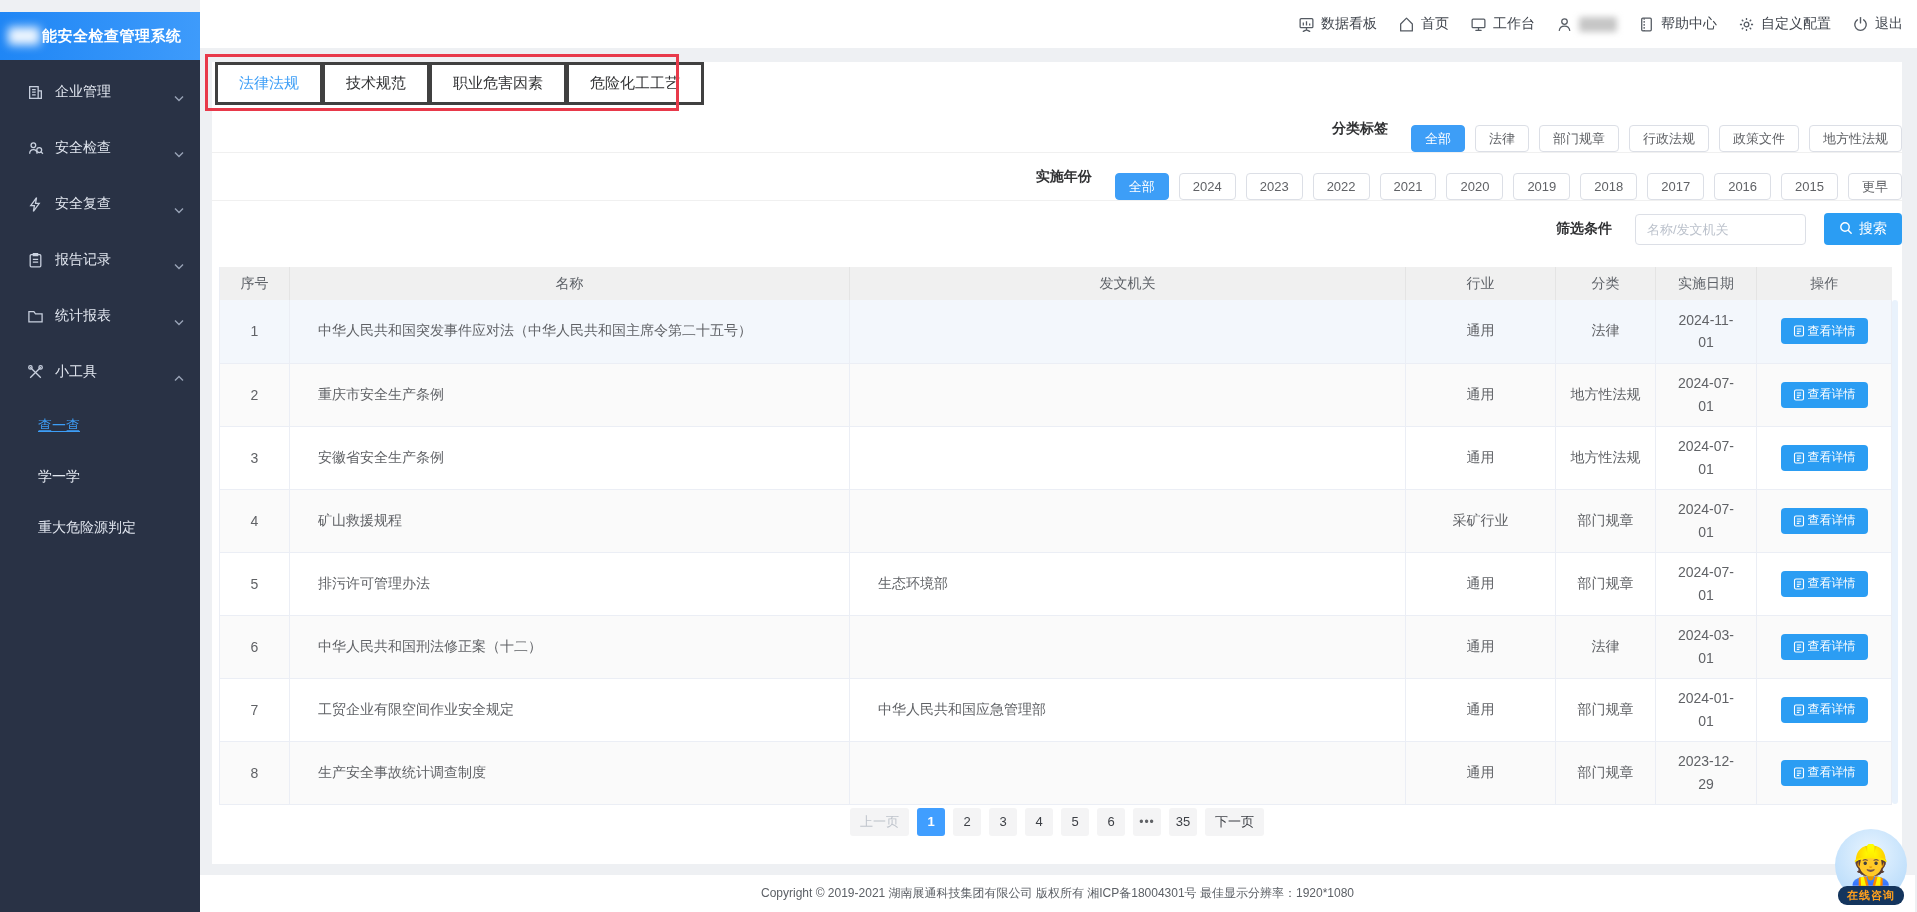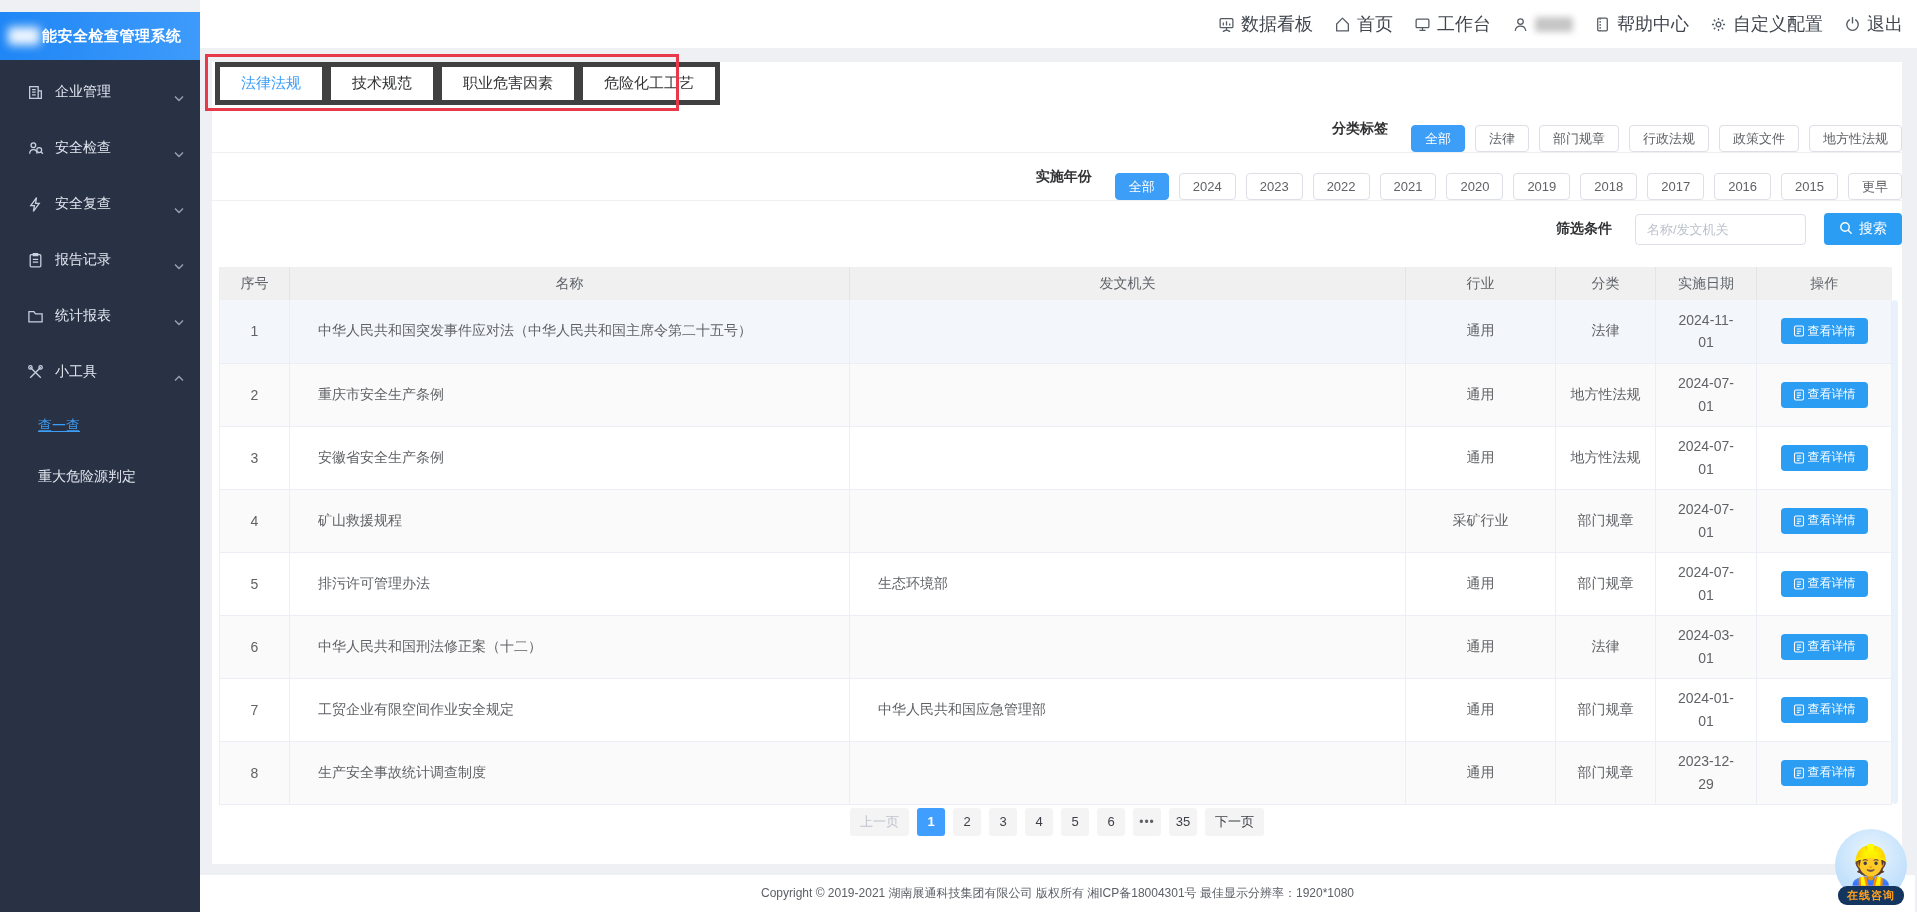--- a/index.html
+++ b/index.html
@@ -15,28 +15,28 @@
   .logo-text { color:#fff; font-size:15px; font-weight:bold; letter-spacing:.5px; white-space:nowrap; }
   .menu { padding-top:4px; }
   .menu-item { height:56px; display:flex; align-items:center; padding:0 16px 0 27px; color:#e2e7f0; font-size:14px; cursor:pointer; }
   .menu-item .mi-icon { width:17px; height:17px; margin-right:11px; flex:none; }
   .mi-icon svg, .tb-icon svg { display:block; }
   .chev { margin-left:auto; width:10px; height:7px; }
   .submenu-item { height:51px; display:flex; align-items:center; padding-left:38px; font-size:14px; color:#e2e7f0; cursor:pointer; }
   .submenu-item.active { color:#3d9ef7; text-decoration:underline; }
   
   .topbar { position:absolute; left:200px; top:0; right:0; height:48px; background:#fff; display:flex; align-items:center; justify-content:flex-end; gap:21px; padding-right:14px; z-index:2; }
-  .tb-item { display:flex; align-items:center; gap:6px; font-size:18px; color:#41464e; cursor:pointer; }
+  .tb-item { display:flex; align-items:center; gap:6px; font-size:14px; color:#41464e; cursor:pointer; }
   .tb-icon { width:17px; height:17px; }
   .user-blur { width:38px; height:15px; background:#c6c6c6; border-radius:2px; filter:blur(3px); }
   
   .card { position:absolute; left:212px; top:62px; right:15px; bottom:48px; background:#fff; z-index:1; }
   .tabs-wrap { position:relative; padding-left:3px; }
   .tabs { display:flex; height:43px; }
-  .tab { display:flex; align-items:center; padding:0 21px; border:5px solid #404040; margin-left:-1px; font-size:15px; color:#303133; background:#fff; cursor:pointer; white-space:nowrap; }
+  .tab { display:flex; align-items:center; padding:0 21px; border:3px solid #404040; margin-left:-1px; font-size:15px; color:#303133; background:#fff; cursor:pointer; white-space:nowrap; }
   .tab:first-child { margin-left:0; }
   .tab.active { color:#3d9ef7; }
   .annotation-box { position:absolute; left:-7px; top:-8px; width:474px; height:57px; border:3px solid #e8394a; z-index:4; pointer-events:none; }
   
   .filter-row { display:flex; align-items:center; min-height:48px; padding-left:15px; border-bottom:1px solid #f0f0f0;justify-content:flex-end; }
   .filter-row.last { border-bottom:none; min-height:56px; }
   .filter-label { width:79px; flex:none; font-size:14px; font-weight:bold; color:#303133; }
   .chips { display:flex; gap:10px; flex-wrap:nowrap;margin-top:20px; }
   .chip { height:27px; padding:0 13px; display:flex; align-items:center; border:1px solid #dcdfe6; border-radius:4px; background:#fff; font-size:13px; color:#606266; cursor:pointer; white-space:nowrap; }
   .chip.active { background:#3d9ef7; border-color:#3d9ef7; color:#fff; }
@@ -151,20 +151,23 @@
             <circle cx="12.8" cy="3.2" r="1.6"></circle>
           </svg>
         </span>
       <span>小工具</span>
       <span class="chev"><svg width="10" height="7" viewBox="0 0 10 7" fill="none" stroke="#98a3b6" stroke-width="1.4">
             <path d="M1 5.5l4-4 4 4"></path>
           </svg></span>
     </div>
     <div class="submenu-item active">
       <span>查一查</span>
+    </div>
+    <div class="submenu-item">
+      <span>学一学</span>
     </div>
     <div class="submenu-item">
       <span>重大危险源判定</span>
     </div>
   </nav>
 </aside>
 
 <header class="topbar">
   <div class="tb-item">
     <span class="tb-icon">

